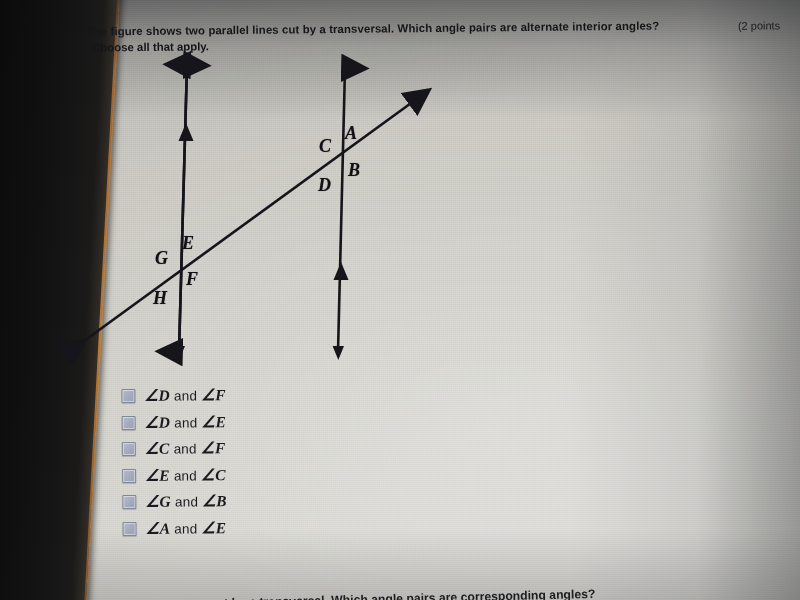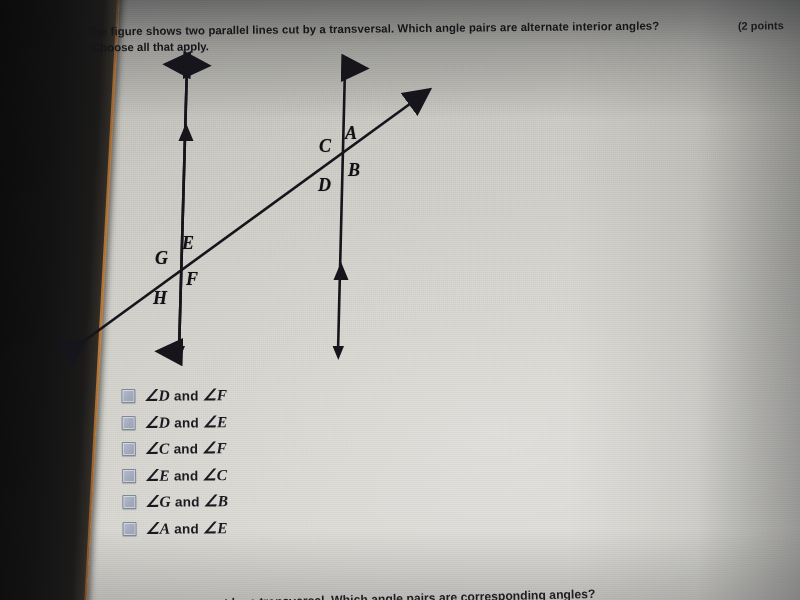--- a/index.html
+++ b/index.html
@@ -94,21 +94,21 @@
     letter-spacing: .1px;
     white-space: nowrap;
   }
   #q-number { font-weight: bold; }
   #q-text1 { font-weight: bold; }
   #q-points {
     position: absolute;
     left: 668px;
     top: 1px;
     font-size: 11px;
-    font-weight: bold;
+    font-weight: normal;
     white-space: nowrap;
     color: #1b1b1f;
   }
   #q-line2 {
     margin-left: 22px;
     margin-top: 4px;
     font-size: 11.4px;
     font-weight: bold;
     white-space: nowrap;
   }
@@ -163,21 +163,21 @@
     color: #1a1a20;
     white-space: nowrap;
     letter-spacing: .2px;
   }
   .option-label .ang {
     font-style: italic;
     font-weight: bold;
   }
   .option-label .conj {
     font-style: normal;
-    font-weight: bold;
+    font-weight: normal;
     font-family: "Liberation Sans", sans-serif;
     font-size: 13.5px;
   }
 
   
   #next-question {
     position: absolute;
     left: 210px;
     bottom: -7px;
     width: 600px;

